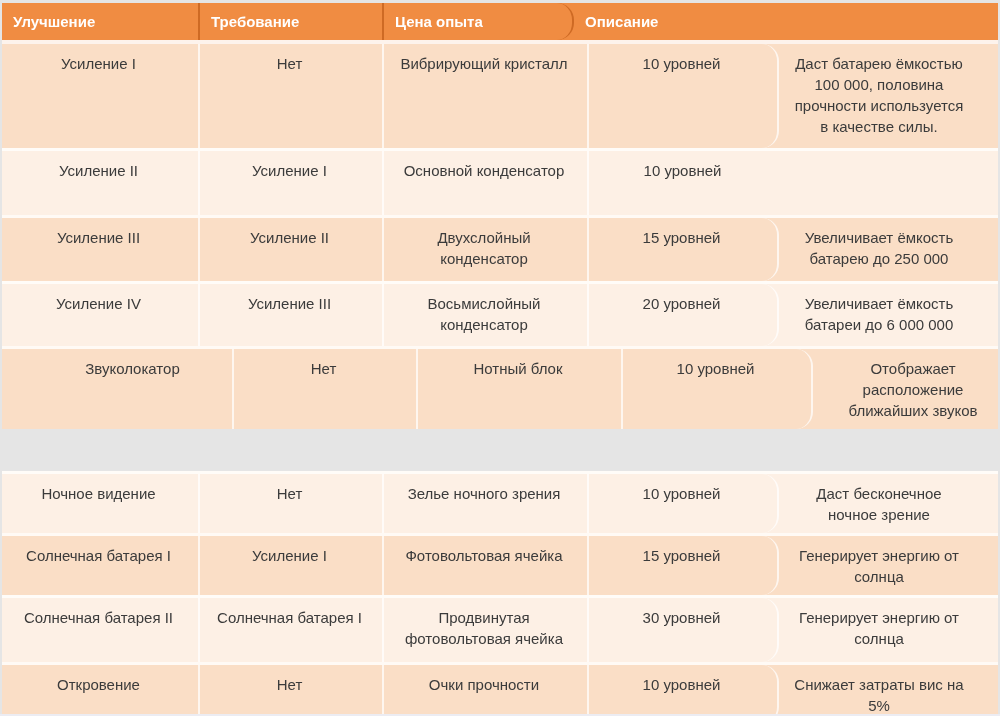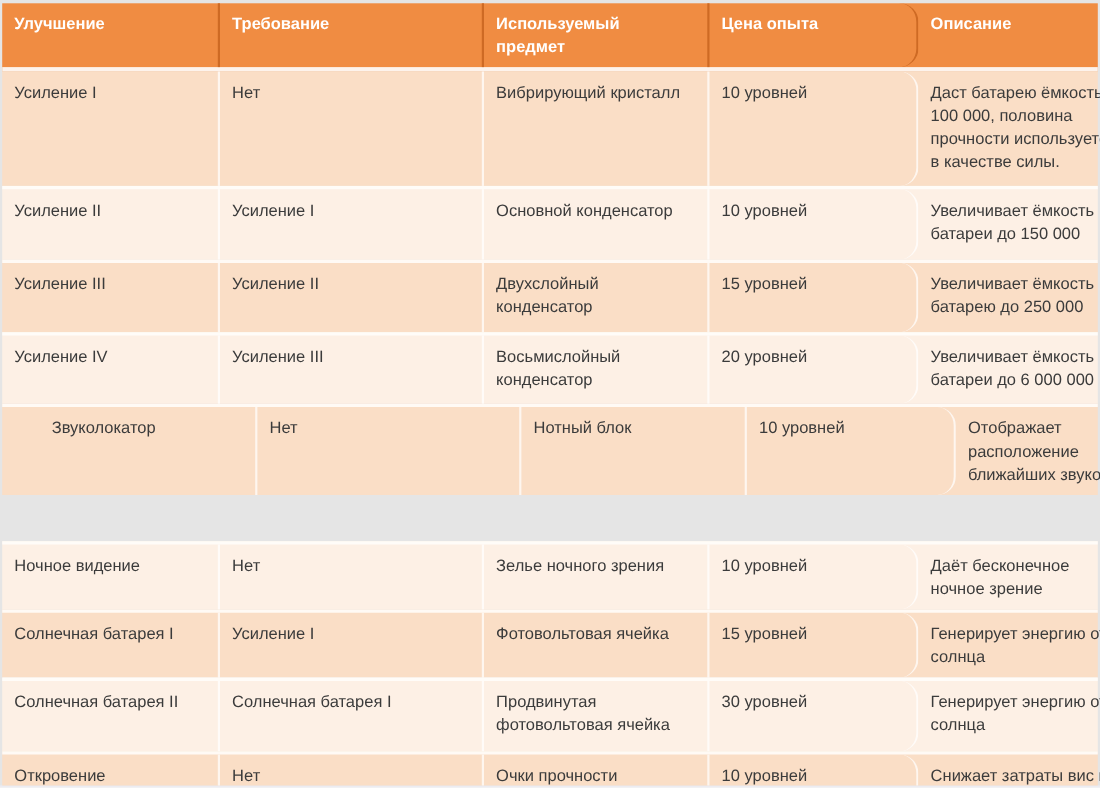--- a/index.html
+++ b/index.html
@@ -35,21 +35,21 @@
     width:100%;
   }
   .cell{
     flex:0 0 auto;
     padding:9px 14px 8px 11px;
     font-size:15px;
     line-height:21px;
     word-wrap:break-word;
   }
   .c0{width:198px;}
-  .c1{width:240px;}
+  .c1{width:184px;}
   .c2{width:205px;}
   .c3{width:190px;border-radius:17px;}
   .c4{width:203px;}
   
   .header-row{
     background:var(--header-bg);
     min-height:39px;
     border-bottom:4px solid #fdf3ec;
   }
   .header-row .cell{
@@ -57,21 +57,21 @@
     font-weight:bold;
     padding-top:8px;
     border-right:2px solid var(--header-divider);
   }
   .header-row .cell:last-child{border-right:none;}
   
   .body .row{border-top:3px solid var(--row-divider);}
   .body .row:first-child{border-top:none;}
   .body .row:nth-child(odd){background:var(--row-dark);}
   .body .row:nth-child(even){background:var(--row-light);}
-  .body .cell{border-right:2px solid var(--cell-divider);}
+  .body .cell{border-right:2px solid var(--cell-divider);text-align:center;}
   .body .cell:last-child{border-right:none;}
   
   .body .row:nth-child(1){min-height:104px;}
   .body .row:nth-child(2){min-height:67px;}
   .body .row:nth-child(3){min-height:66px;}
   .body .row:nth-child(4){min-height:65px;}
   .body .row:nth-child(5){min-height:66px;padding-left:34px;}
   .body .row:nth-child(6){min-height:44px;margin-top:42px;}
   .body .row:nth-child(7){min-height:45px;}
   .body .row:nth-child(8){min-height:67px;}
@@ -80,38 +80,36 @@
   .body .row:nth-child(11){min-height:46px;}
 </style>
 </head>
 <body>
 
 <div class="page">
   <div class="tablewrap">
     <div class="row header-row" id="header-row">
         <div class="cell c0">Улучшение</div>
         <div class="cell c1">Требование</div>
-        <div class="cell c2">Используемый предмет</div>
         <div class="cell c3">Цена опыта</div>
         <div class="cell c4">Описание</div>
       </div>
     <div class="body" id="table-body">
         <div class="row">
           <div class="cell c0">Усиление I</div>
           <div class="cell c1">Нет</div>
           <div class="cell c2">Вибрирующий кристалл</div>
           <div class="cell c3">10 уровней</div>
           <div class="cell c4">Даст батарею ёмкостью 100 000, половина прочности используется в качестве силы.</div>
         </div>
         <div class="row">
           <div class="cell c0">Усиление II</div>
           <div class="cell c1">Усиление I</div>
           <div class="cell c2">Основной конденсатор</div>
           <div class="cell c3">10 уровней</div>
-          <div class="cell c4">Увеличивает ёмкость батареи до 150 000</div>
         </div>
         <div class="row">
           <div class="cell c0">Усиление III</div>
           <div class="cell c1">Усиление II</div>
           <div class="cell c2">Двухслойный конденсатор</div>
           <div class="cell c3">15 уровней</div>
           <div class="cell c4">Увеличивает ёмкость батарею до 250 000</div>
         </div>
         <div class="row">
           <div class="cell c0">Усиление IV</div>
@@ -125,21 +123,21 @@
           <div class="cell c1">Нет</div>
           <div class="cell c2">Нотный блок</div>
           <div class="cell c3">10 уровней</div>
           <div class="cell c4">Отображает расположение ближайших звуков</div>
         </div>
         <div class="row">
           <div class="cell c0">Ночное видение</div>
           <div class="cell c1">Нет</div>
           <div class="cell c2">Зелье ночного зрения</div>
           <div class="cell c3">10 уровней</div>
-          <div class="cell c4">Даёт бесконечное ночное зрение</div>
+          <div class="cell c4">Даст бесконечное ночное зрение</div>
         </div>
         <div class="row">
           <div class="cell c0">Солнечная батарея I</div>
           <div class="cell c1">Усиление I</div>
           <div class="cell c2">Фотовольтовая ячейка</div>
           <div class="cell c3">15 уровней</div>
           <div class="cell c4">Генерирует энергию от солнца</div>
         </div>
         <div class="row">
           <div class="cell c0">Солнечная батарея II</div>

